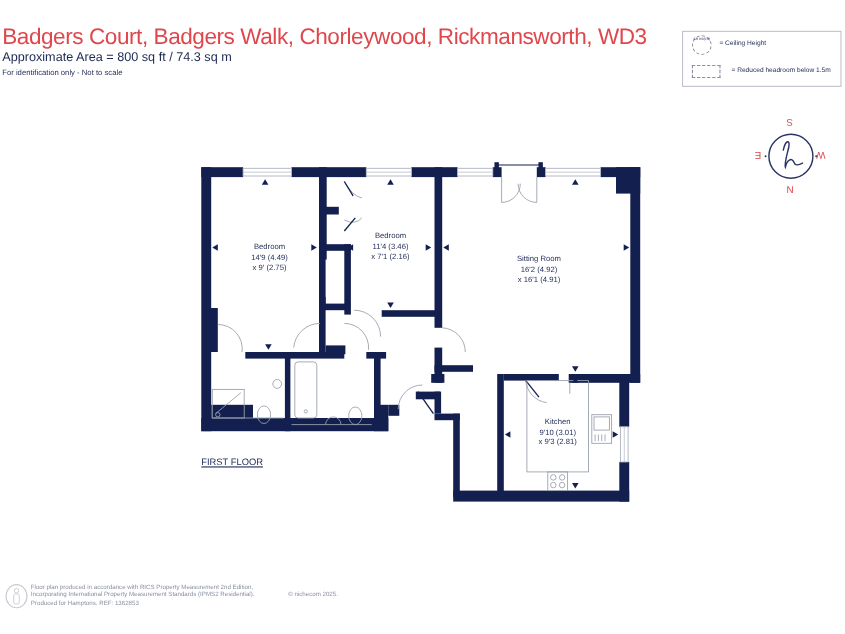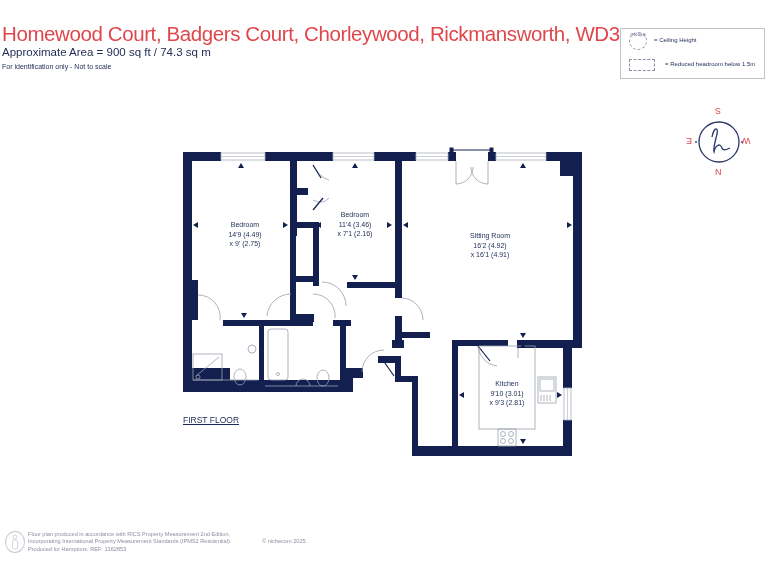--- a/index.html
+++ b/index.html
@@ -46,22 +46,22 @@
   .footer-text {
     position: absolute; left: 28px; top: 531px; font-size: 5.6px; color: #8a90a2; line-height: 7.4px; white-space: nowrap;
   }
   .footer-copy {
     position: absolute; left: 262px; top: 538px; font-size: 5.6px; color: #8a90a2; white-space: nowrap;
   }
 </style>
 </head>
 <body>
 
-<h1 class="title">Homewood Court, Badgers Court, Chorleywood, Rickmansworth, WD3</h1>
-<div class="area">Approximate Area = 900  sq ft / 74.3  sq m</div>
+<h1 class="title">Badgers Court, Badgers Walk, Chorleywood, Rickmansworth, WD3</h1>
+<div class="area">Approximate Area = 800  sq ft / 74.3  sq m</div>
 <div class="disclaimer">For identification only - Not to scale</div>
 
 <div class="legend">
   <div class="ch-icon">CH 0'0(0.0)</div>
   <div class="row ch-label">= Ceiling Height</div>
   <div class="rh-icon"></div>
   <div class="row rh-label">= Reduced headroom below 1.5m</div>
 </div>
 
 <div class="compass">

